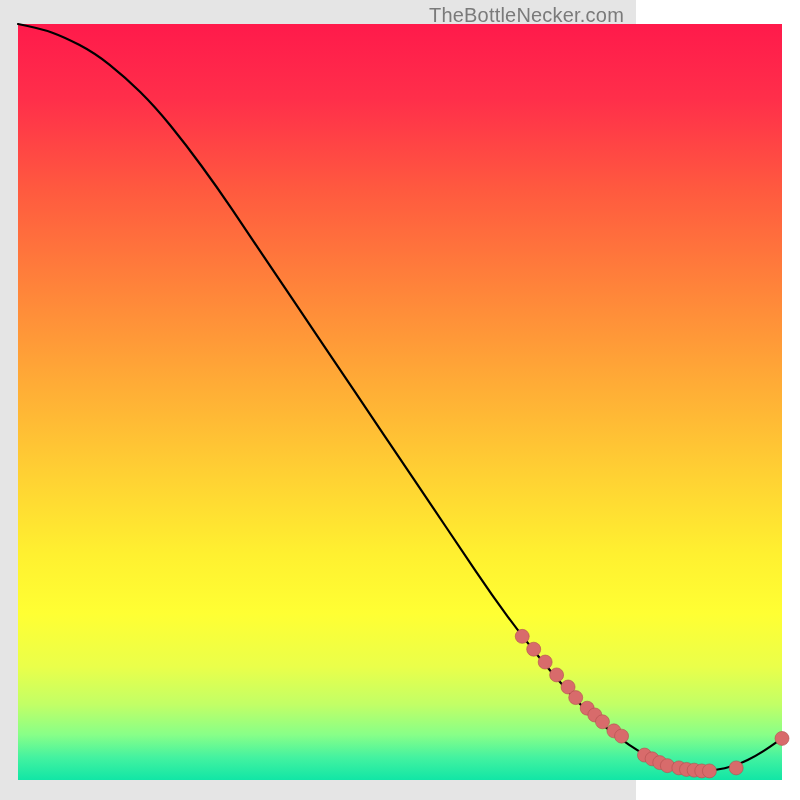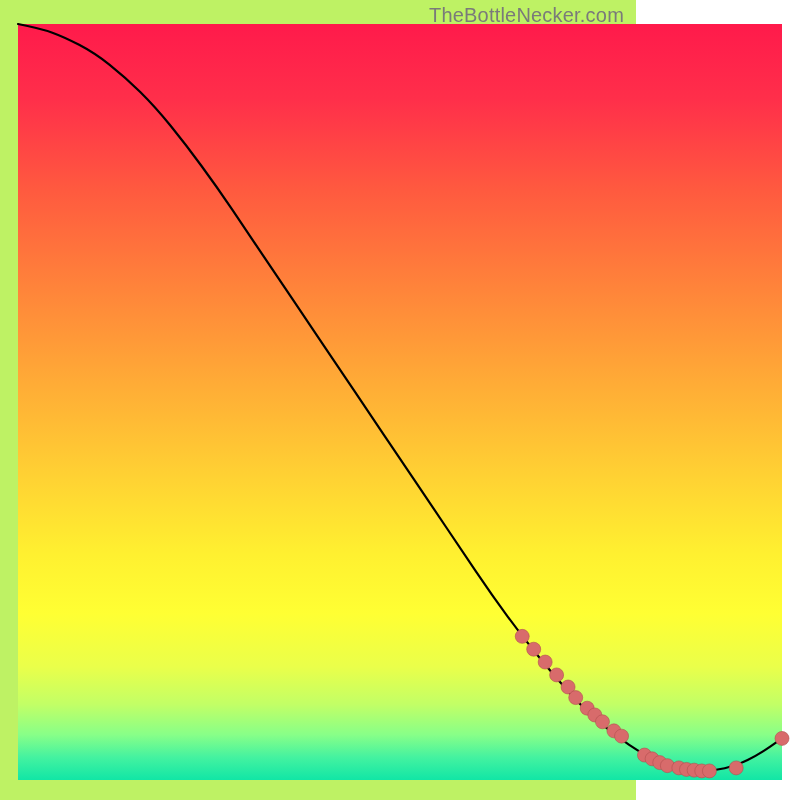--- a/index.html
+++ b/index.html
@@ -7,21 +7,21 @@
     padding: 0;
     width: 800px;
     height: 800px;
     overflow: hidden;
     font-family: Arial, Helvetica, sans-serif;
   }
   .stage {
     position: relative;
     width: 636px;
     height: 800px;
-    background: #bef264;
+    background: #e5e5e5;
   }
   svg.chart {
     position: absolute;
     top: 0;
     left: 0;
     width: 800px;
     height: 800px;
     display: block;
   }
   .watermark {

